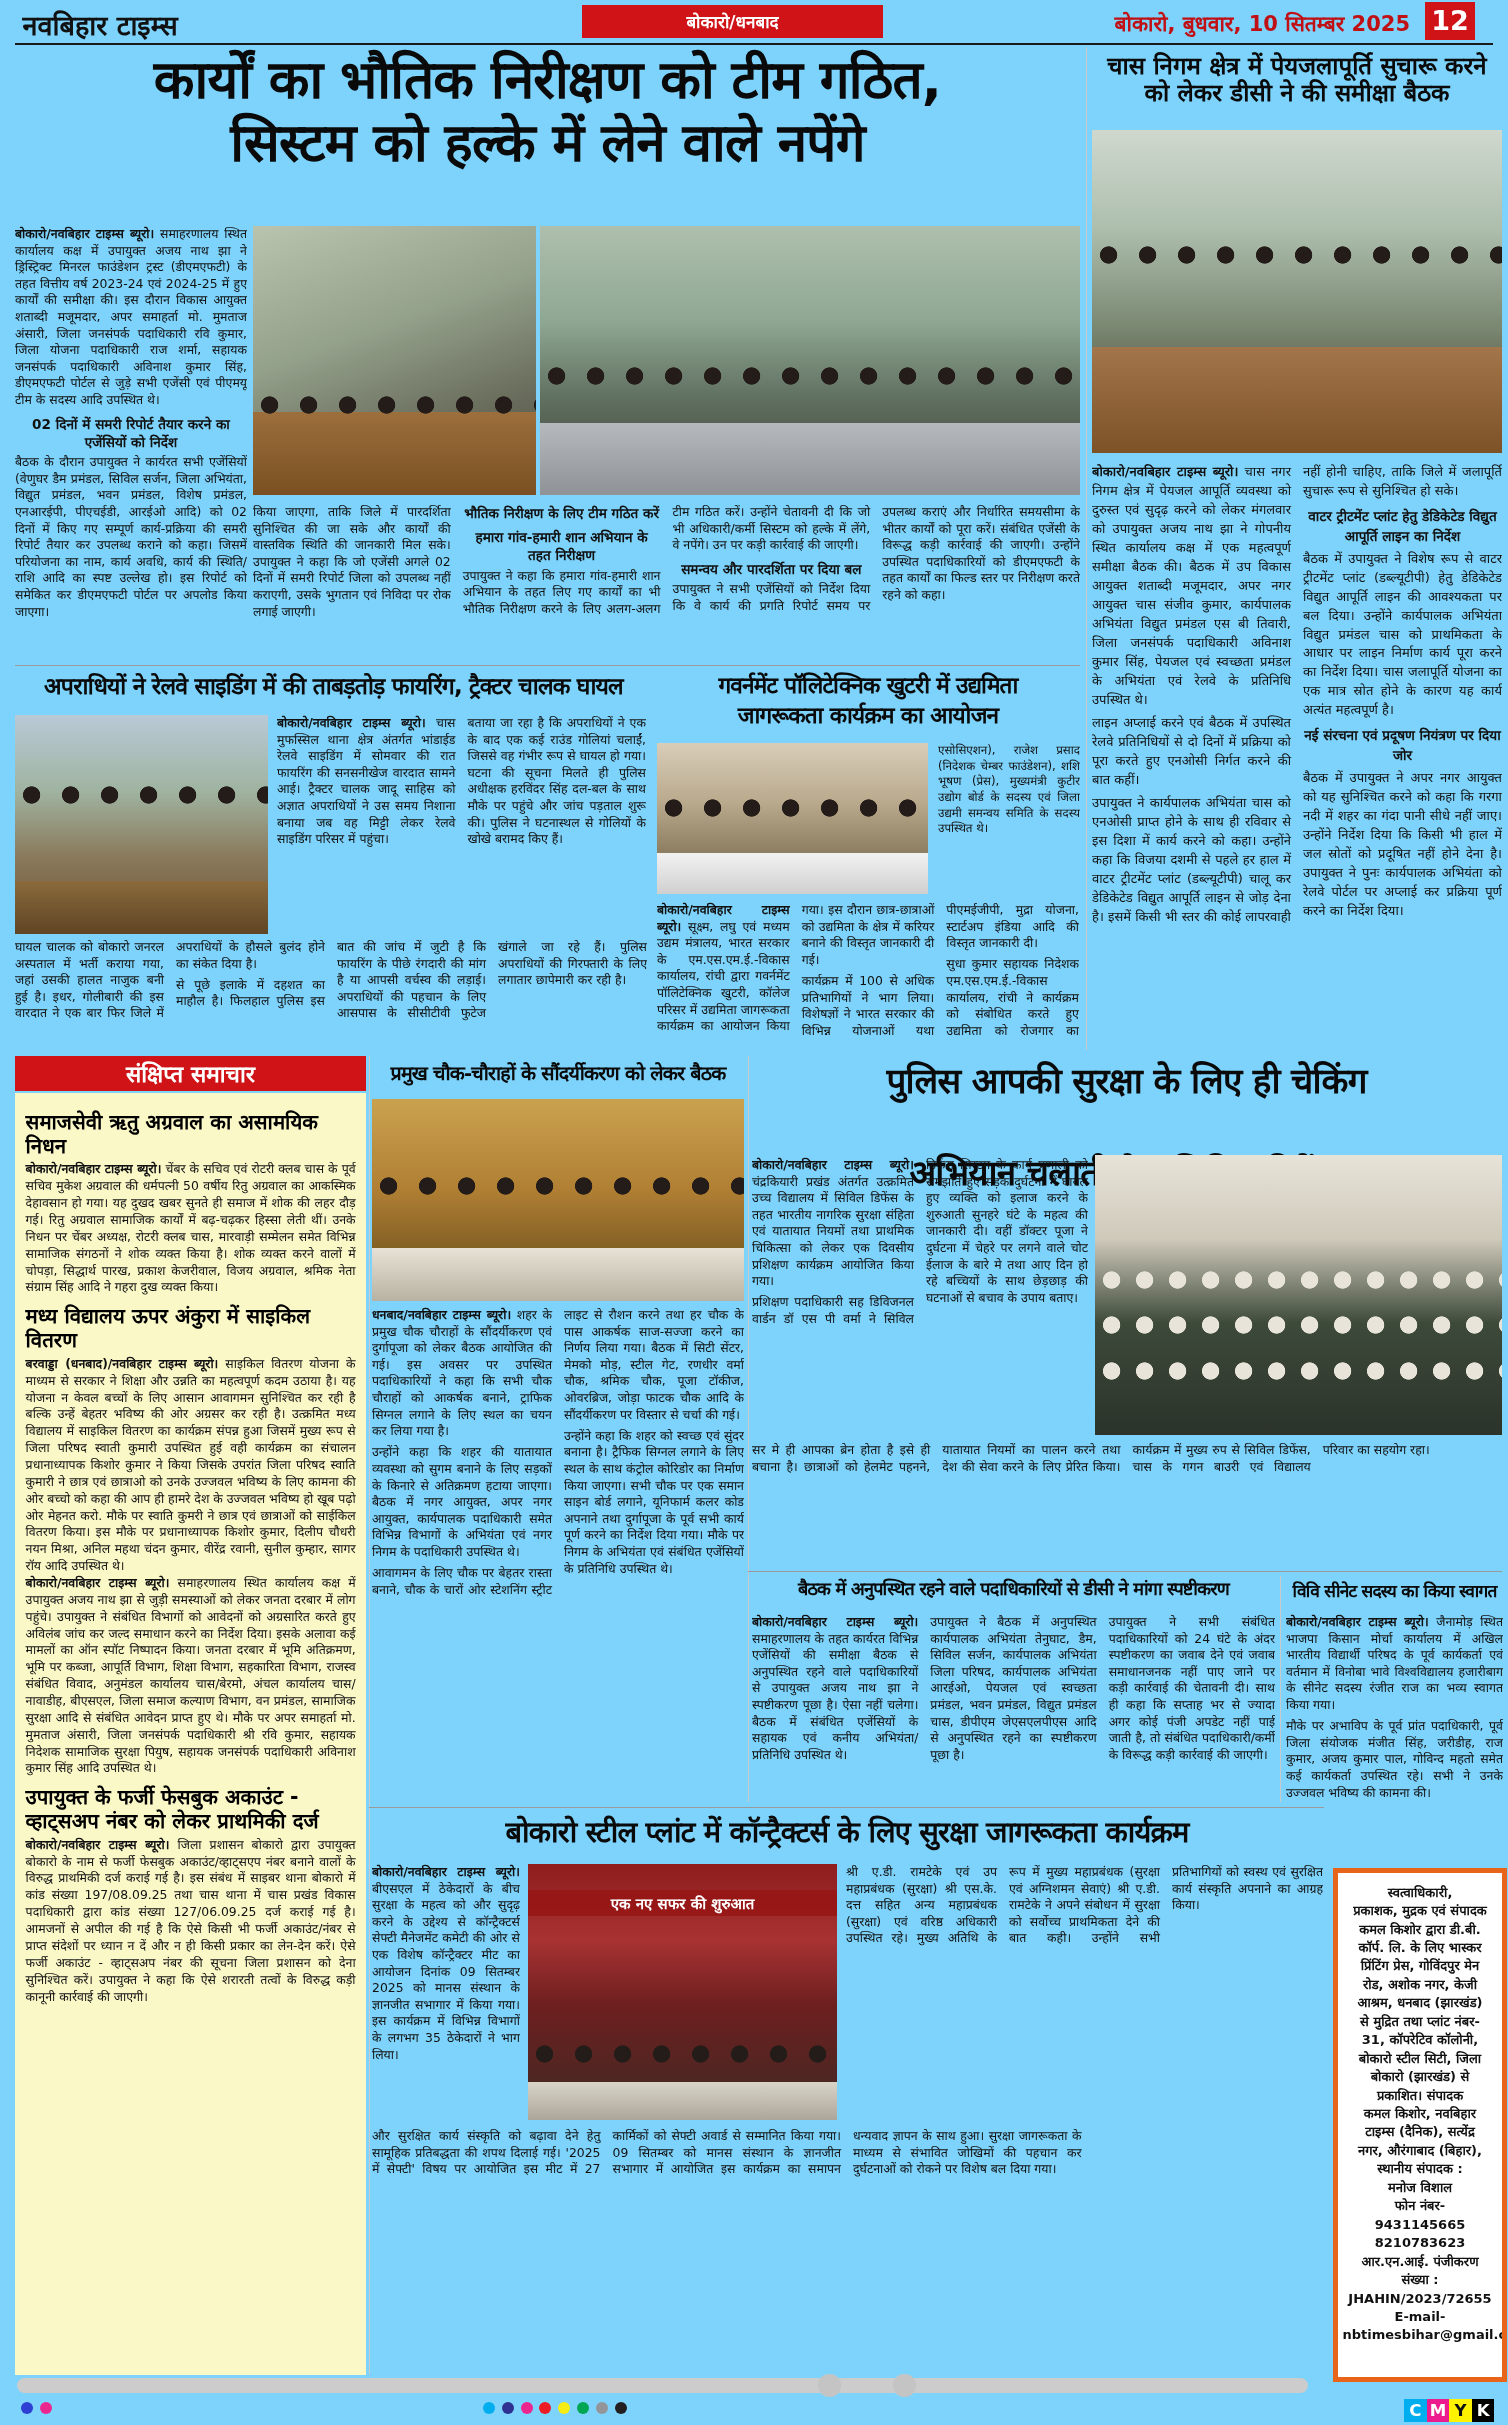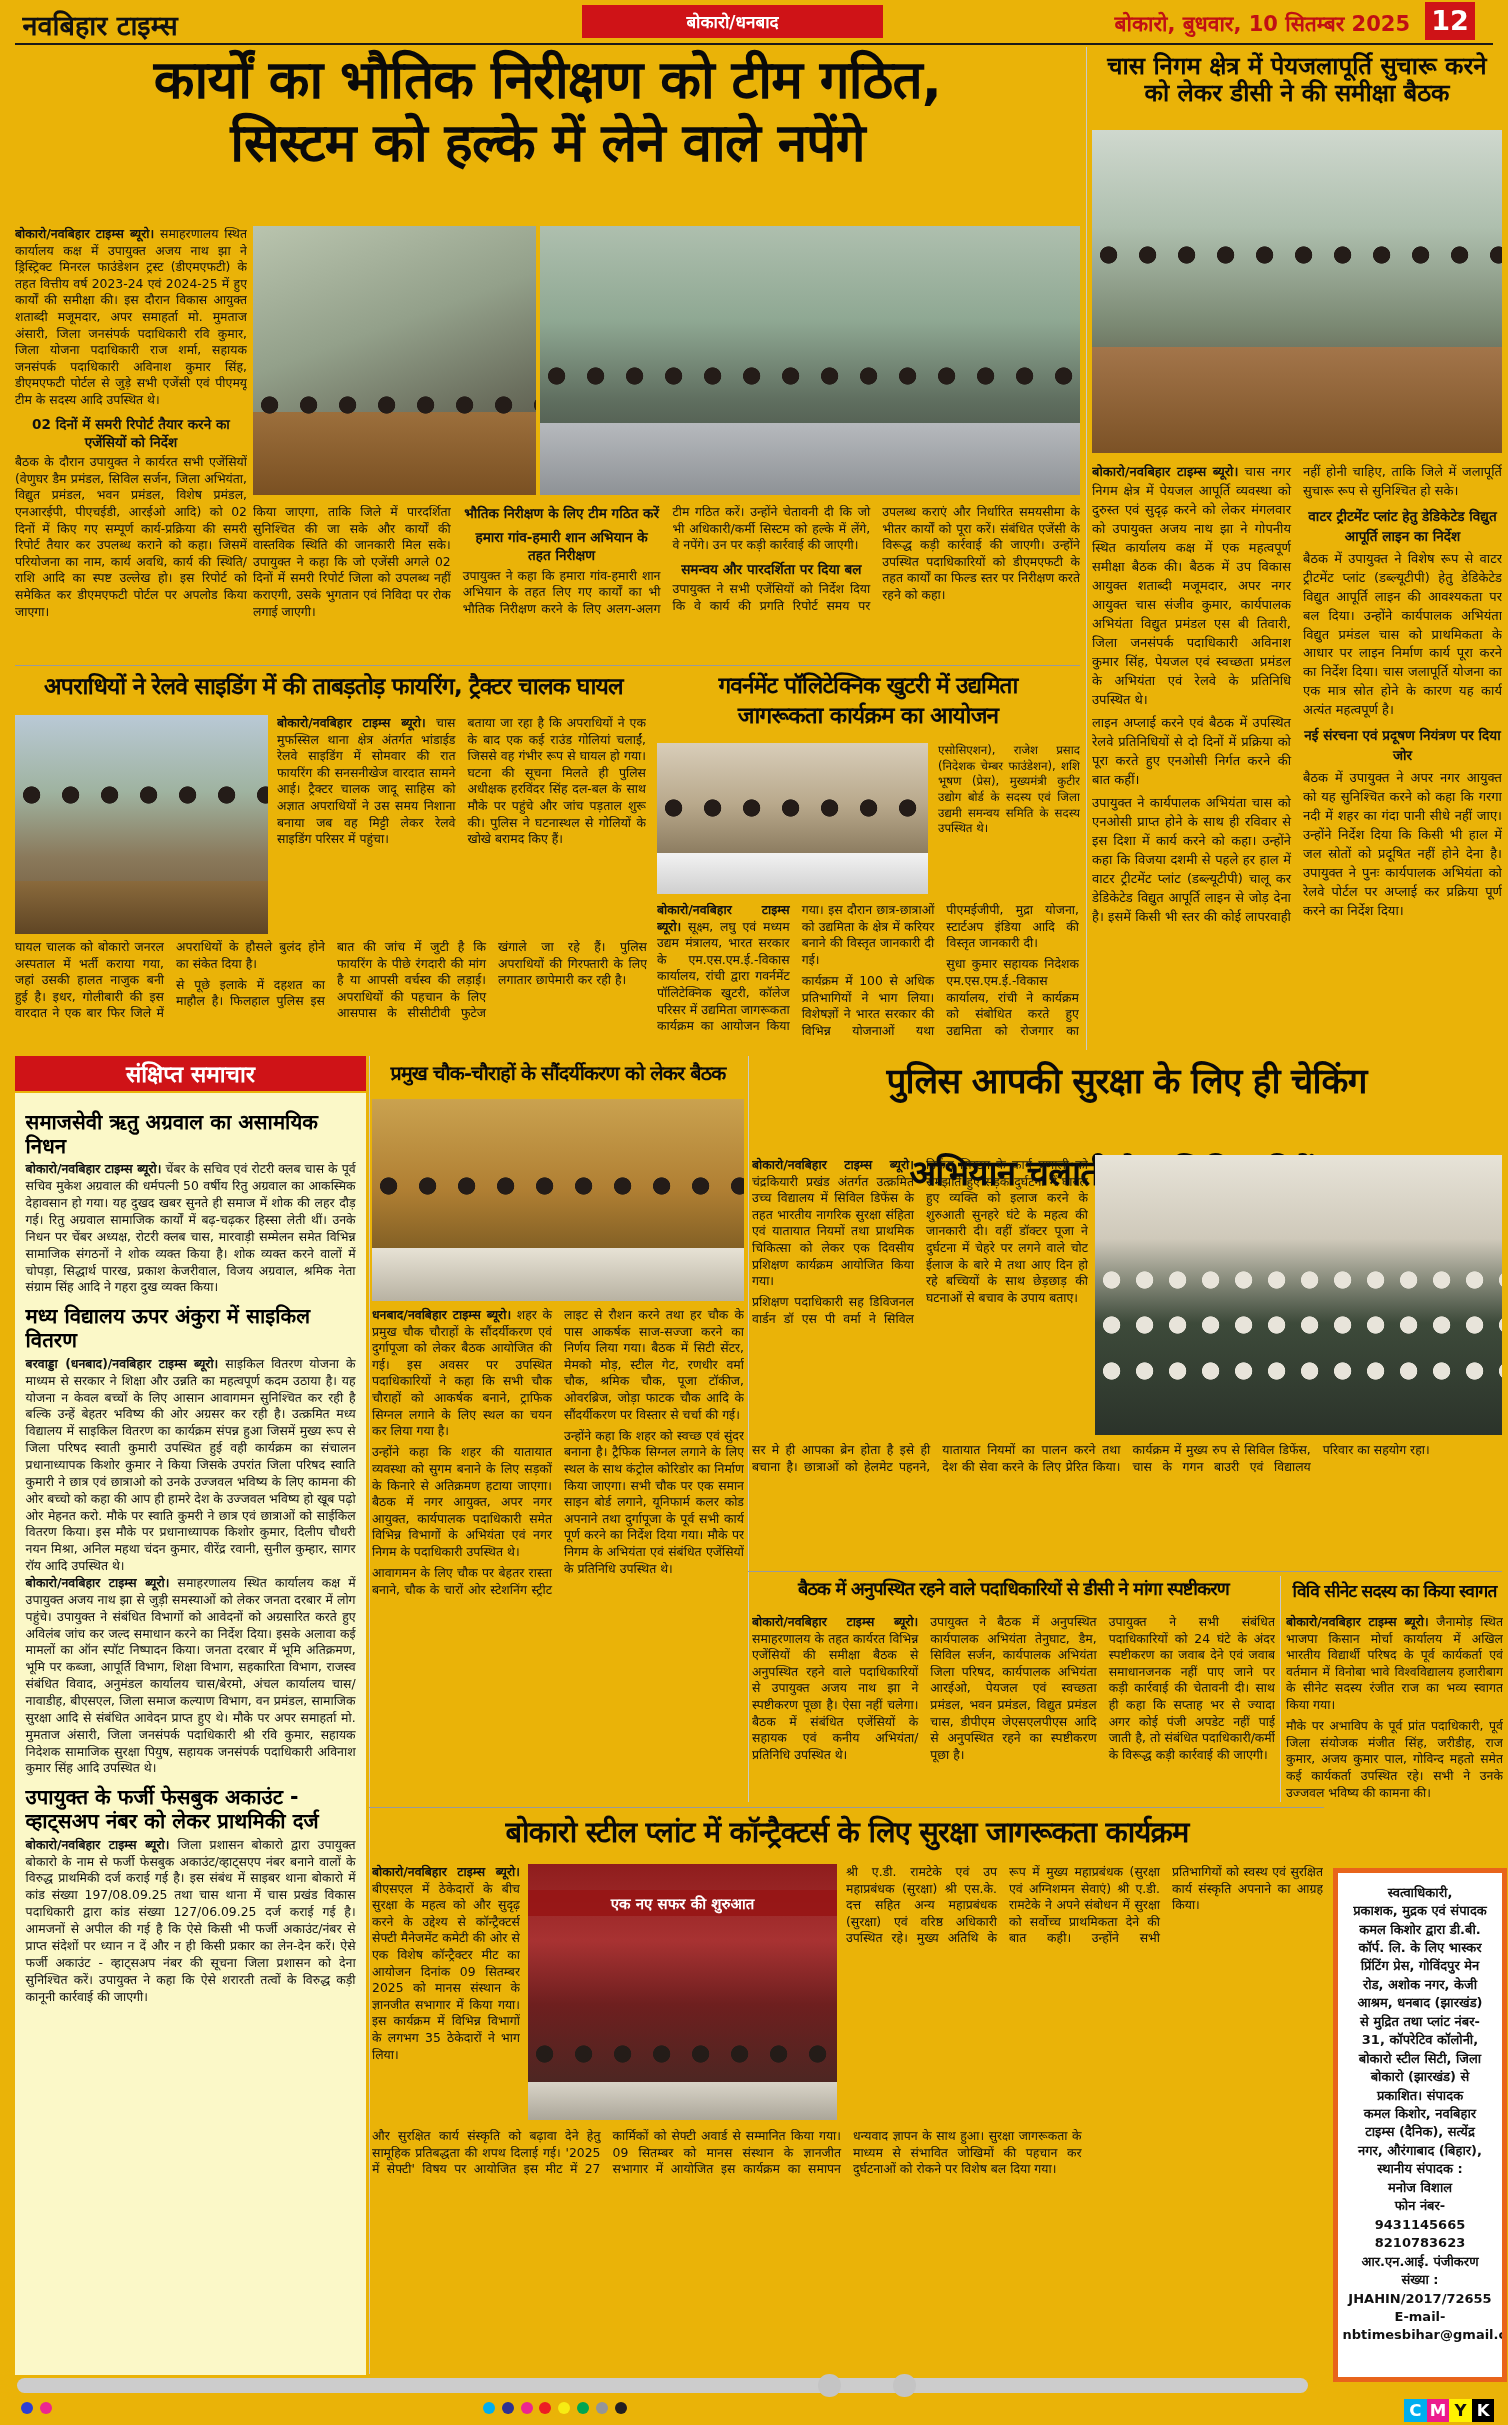--- a/index.html
+++ b/index.html
@@ -1,16 +1,16 @@
 <!DOCTYPE html>
 <html lang="hi" style="font-size:12px"><head>
 <meta charset="utf-8">
 <style>
   html,body{margin:0;padding:0;background:#e9e9e9;}
-  #page{position:relative;width:1508px;height:2426px;background:#eab308;
+  #page{position:relative;width:1508px;height:2426px;background:#7dd3fc;
         font-family:"DejaVu Sans",sans-serif;color:#111;overflow:hidden;}
   .abs{position:absolute;}
   .red-box{background:#cf1317;color:#fff;display:flex;align-items:center;justify-content:center;font-weight:bold;}
   .hl{font-weight:800;color:#0a0a0a;text-align:center;line-height:1.14;letter-spacing:-0.8px;}
   .body-text{font-size:12.4px;line-height:1.34;text-align:justify;overflow:hidden;}
   .body-text p{margin:0 0 4.5px 0;}
   .byline{font-weight:bold;}
   .subhead{font-weight:bold;text-align:center;font-size:13.6px;margin:6px 0 3px 0;break-inside:avoid;}
   .cols2{column-count:2;column-gap:12px;}
   .cols3{column-count:3;column-gap:12px;}
@@ -268,21 +268,21 @@
       <div>कमल किशोर, नवबिहार</div>
       <div>टाइम्स (दैनिक), सत्येंद्र</div>
       <div>नगर, औरंगाबाद (बिहार),</div>
       <div>स्थानीय संपादक :</div>
       <div>मनोज विशाल</div>
       <div>फोन नंबर-</div>
       <div>9431145665</div>
       <div>8210783623</div>
       <div>आर.एन.आई. पंजीकरण</div>
       <div>संख्या :</div>
-      <div>JHAHIN/2017/72655</div>
+      <div>JHAHIN/2023/72655</div>
       <div>E-mail-</div>
       <div>nbtimesbihar@gmail.com</div>
     </aside>
 
   <footer>
     <div class="abs gray-bar" style="left:16.6px;top:2378px;width:1291px;height:15px;"></div>
     <div class="abs reg-circle" style="left:818px;top:2374px;"></div>
     <div class="abs reg-circle" style="left:893px;top:2374px;"></div>
     <div class="abs" style="left:21px;top:2402px;">
       

